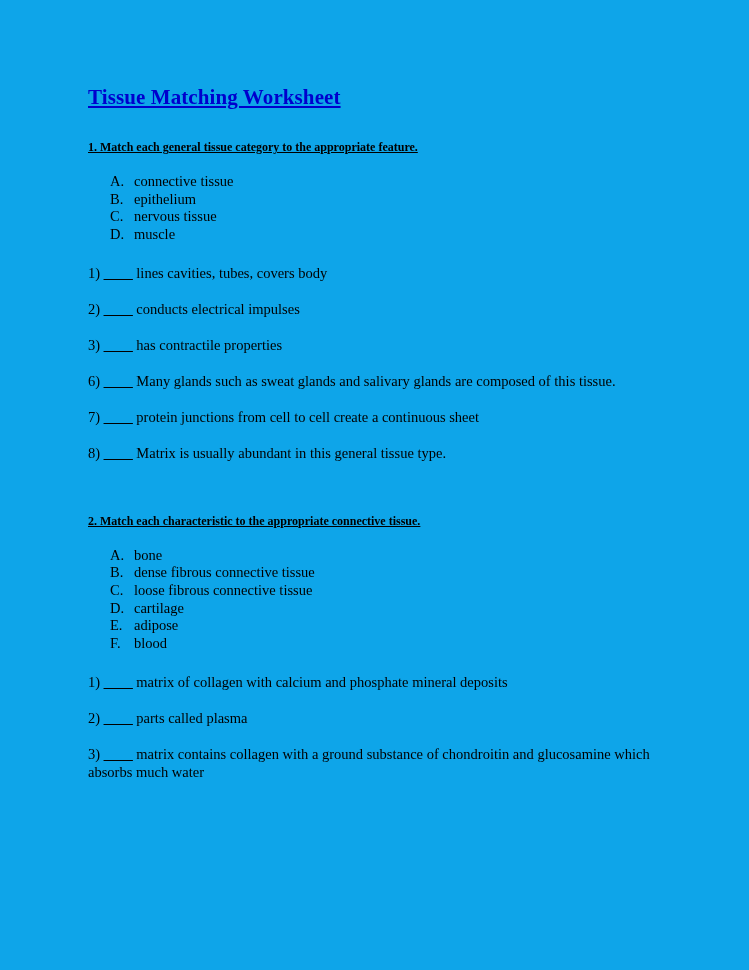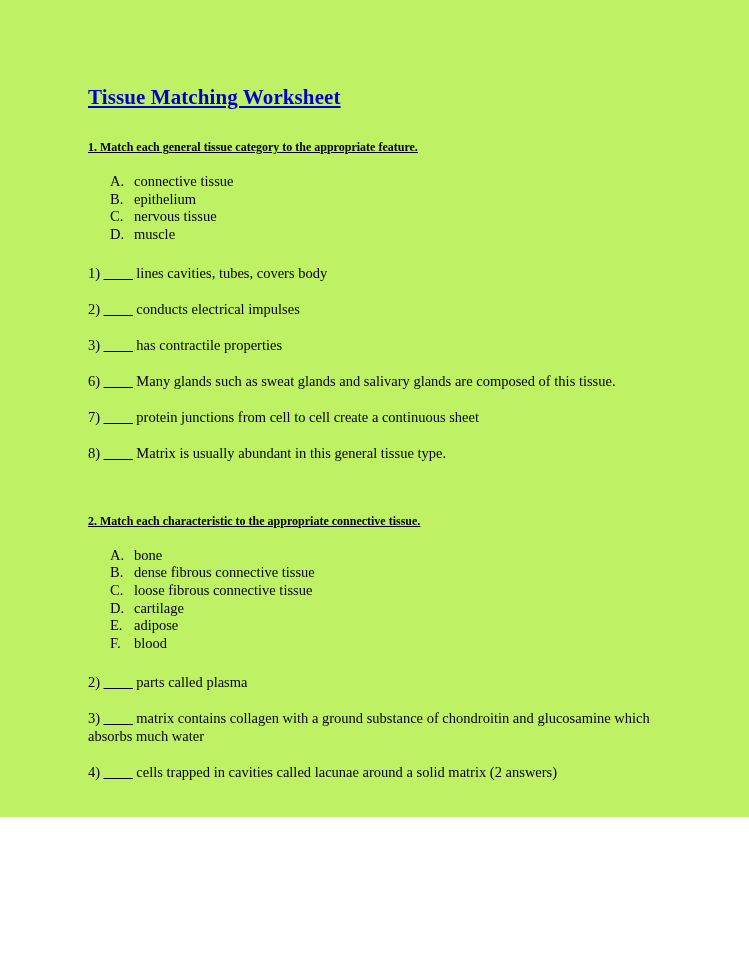--- a/index.html
+++ b/index.html
@@ -13,22 +13,22 @@
     font-family: "Liberation Serif", "DejaVu Serif", serif;
     color: #000000;
     position: relative;
     overflow: hidden;
   }
   .page {
     position: absolute;
     left: 0;
     top: 0;
     width: 749px;
-    height: 817px;
-    background: #bef264;
+    height: 970px;
+    background: #0ea5e9;
   }
   .content {
     position: absolute;
     left: 88px;
     top: 86px;
     width: 580px;
   }
   .doc-title {
     font-size: 21px;
     font-weight: bold;
@@ -170,23 +170,23 @@
       </li>
       <li>
         <span class="opt-letter">F.</span>
         <span class="opt-text">blood</span>
       </li>
     </ul>
 
     <div class="gap-small"></div>
 
     <div class="q-item">
+      <span class="q-num">1)</span><span> </span><span class="q-blank">____</span><span> </span><span class="q-text">matrix of collagen with calcium and phosphate mineral deposits</span>
+    </div>
+    <div class="q-item">
       <span class="q-num">2)</span><span> </span><span class="q-blank">____</span><span> </span><span class="q-text">parts called plasma</span>
     </div>
     <div class="q-item">
       <span class="q-num">3)</span><span> </span><span class="q-blank">____</span><span> </span><span class="q-text">matrix contains collagen with a ground substance of chondroitin and glucosamine which absorbs much water</span>
-    </div>
-    <div class="q-item">
-      <span class="q-num">4)</span><span> </span><span class="q-blank">____</span><span> </span><span class="q-text">cells trapped in cavities called lacunae around a solid matrix (2 answers)</span>
     </div>
 
   </div>
 </div>
 
 </body></html>

